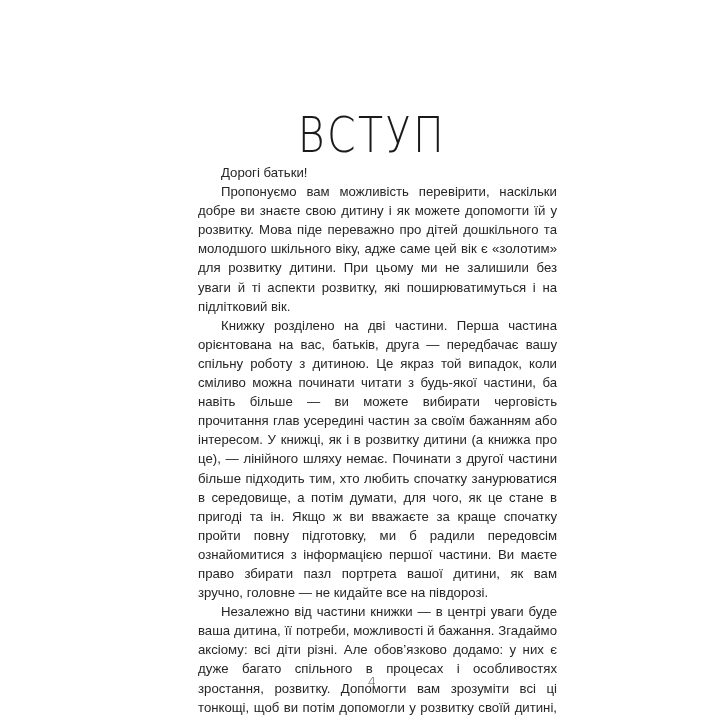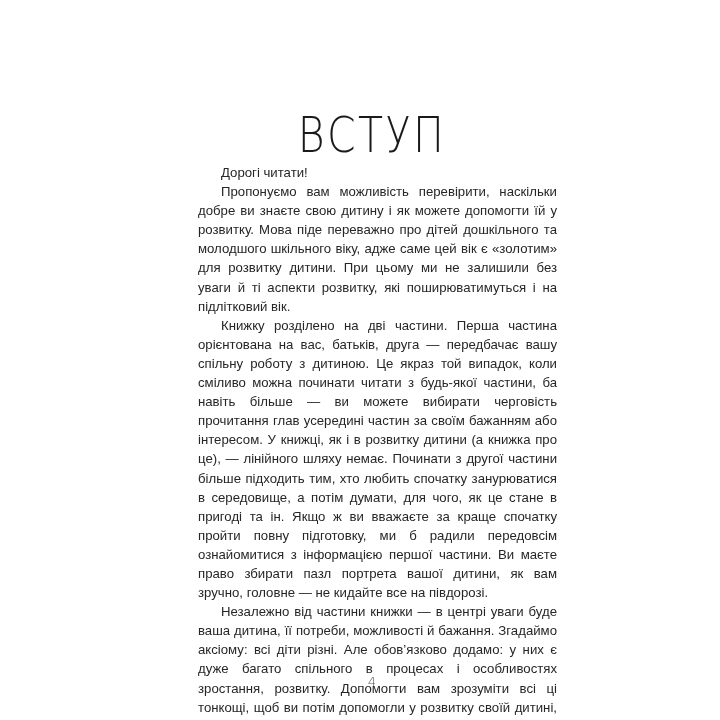--- a/index.html
+++ b/index.html
@@ -23,19 +23,19 @@
       position: absolute; left: 0; width: 720px; top: 674px; text-align: center;
       font-family: "DejaVu Sans", sans-serif; font-weight: 200; font-size: 13px; color: #555;
     }
   </style>
 </head>
 <body>
 
 <div class="page">
   <div class="title">ВСТУП</div>
   <div class="body-text">
-    <p class="greeting">Дорогі читати!</p>
+    <p class="greeting">Дорогі батьки!</p>
     <p>Пропонуємо вам можливість перевірити, наскільки добре ви знаєте свою дитину і як можете допомогти їй у розвитку. Мова піде переважно про дітей дошкільного та молодшого шкільного віку, адже саме цей вік є «золотим» для розвитку дитини. При цьому ми не залишили без уваги й ті аспекти розвитку, які поширюватимуть­ся і на підлітковий вік.</p>
     <p>Книжку розділено на дві частини. Перша частина орієнтована на вас, батьків, друга — передбачає вашу спільну роботу з дити­ною. Це якраз той випадок, коли сміливо можна починати читати з будь-якої частини, ба навіть більше — ви можете вибирати чер­говість прочитання глав усередині частин за своїм бажанням або інтересом. У книжці, як і в розвитку дитини (а книжка про це), — лі­нійного шляху немає. Починати з другої частини більше підходить тим, хто любить спочатку занурюватися в середовище, а потім ду­мати, для чого, як це стане в пригоді та ін. Якщо ж ви вважаєте за краще спочатку пройти повну підготовку, ми б радили передовсім ознайомитися з інформацією першої частини. Ви маєте право зби­рати пазл портрета вашої дитини, як вам зручно, головне — не ки­дайте все на півдорозі.</p>
     <p>Незалежно від частини книжки — в центрі уваги буде ваша дитина, її потреби, можливості й бажання. Згадаймо аксіому: всі діти різні. Але обов’язково додамо: у них є дуже багато спільного в процесах і особливостях зростання, розвитку. Допомогти вам зрозуміти всі ці тонкощі, щоб ви потім допомогли у розвитку своїй дитині, — мета цієї книжки. Ми навмисно не акцентували увагу на виявленні тих особливостей дитини, які закладені природою, на­приклад, тип темпераменту чи ліворукість. Їх не змінити, їх можна просто враховувати. Ми ж пропонуємо звернути увагу на ті сфери дитини, які підвладні вам і які слід розвивати.</p>
   </div>
   <div class="page-number">4</div>
 </div>
 
 </body></html>

